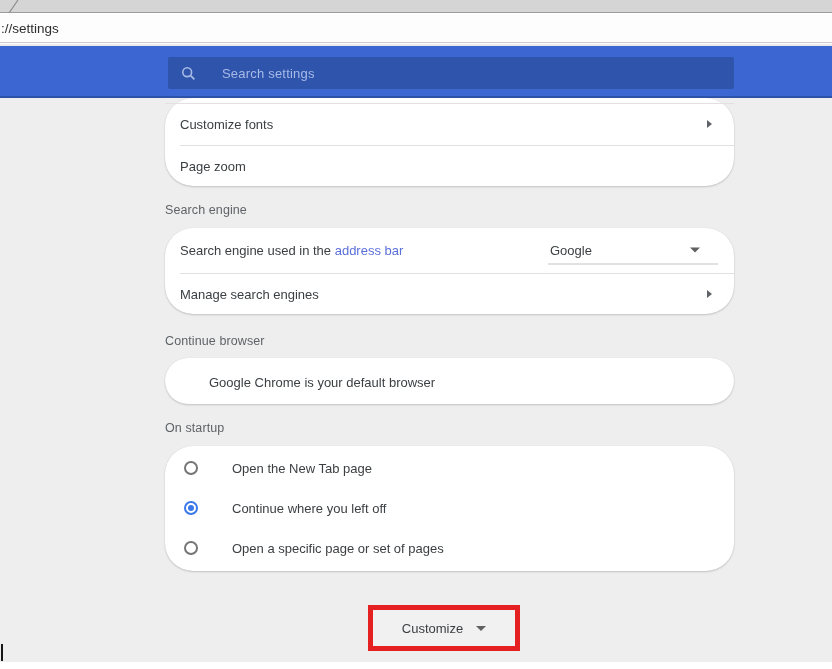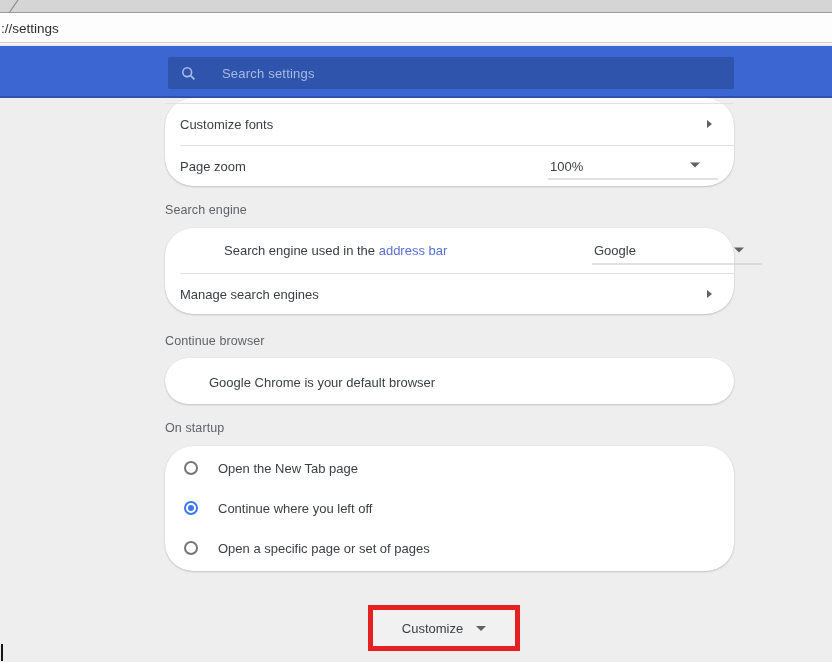--- a/index.html
+++ b/index.html
@@ -52,21 +52,21 @@
 
   .link { color:#5a6fd8; cursor:pointer; }
 
   
   .radio-row { display:flex; align-items:center; height:40px; padding-left:19px; }
   .radio { width:14px; height:14px; border:2px solid #767676; border-radius:50%;
            flex:0 0 auto; position:relative; }
   .radio.selected { border-color:#3b78e8; }
   .radio.selected::after { content:''; position:absolute; left:2px; top:2px; right:2px; bottom:2px;
                            background:#3b78e8; border-radius:50%; }
-  .radio-label { margin-left:20px; font-size:13px; color:#3c4043; }
+  .radio-label { margin-left:34px; font-size:13px; color:#3c4043; }
 
   
   .annotation { position:absolute; left:368px; top:507px; width:152px; height:46px;
                 border:5px solid #e52020; background:#f1f1f1; }
   .advanced-btn { width:100%; height:100%; display:flex; align-items:center; justify-content:center;
                   cursor:pointer; background:transparent; border:none; }
   .advanced-btn .lbl { font-size:13px; color:#3c4043; }
   .advanced-btn .chev-down { margin-left:13px; }
 
   .cursor-artifact { position:absolute; left:1px; top:546px; width:2px; height:17px; background:#161616; }
@@ -102,30 +102,26 @@
     <div class="card" style="top:0; height:88px;">
       <div class="divider-full" style="top:5px;"></div>
       <div class="row" style="margin-top:5px; height:42px;">
         <span class="row-label">Customize fonts</span>
         <span class="spacer"></span>
         <span class="chev-right"></span>
       </div>
       <div class="divider-inset"></div>
       <div class="row" style="height:40px;">
         <span class="row-label">Page zoom</span>
-        <div class="dropdown">
-          <span class="value">100%</span>
-          <span class="chev-down"></span>
-        </div>
       </div>
     </div>
 
     <div class="section-label" style="top:105px;">Search engine</div>
     <div class="card" style="top:130px; height:86px;">
-      <div class="row" style="height:45px;margin-left:44px;">
+      <div class="row" style="height:45px;">
         <span class="row-label"><span>Search engine used in the </span><span class="link">address bar</span></span>
         <div class="dropdown">
           <span class="value">Google</span>
           <span class="chev-down"></span>
         </div>
       </div>
       <div class="divider-inset"></div>
       <div class="row" style="height:40px;gap:12px;">
         <span class="row-label">Manage search engines</span>
         <span class="spacer"></span>

